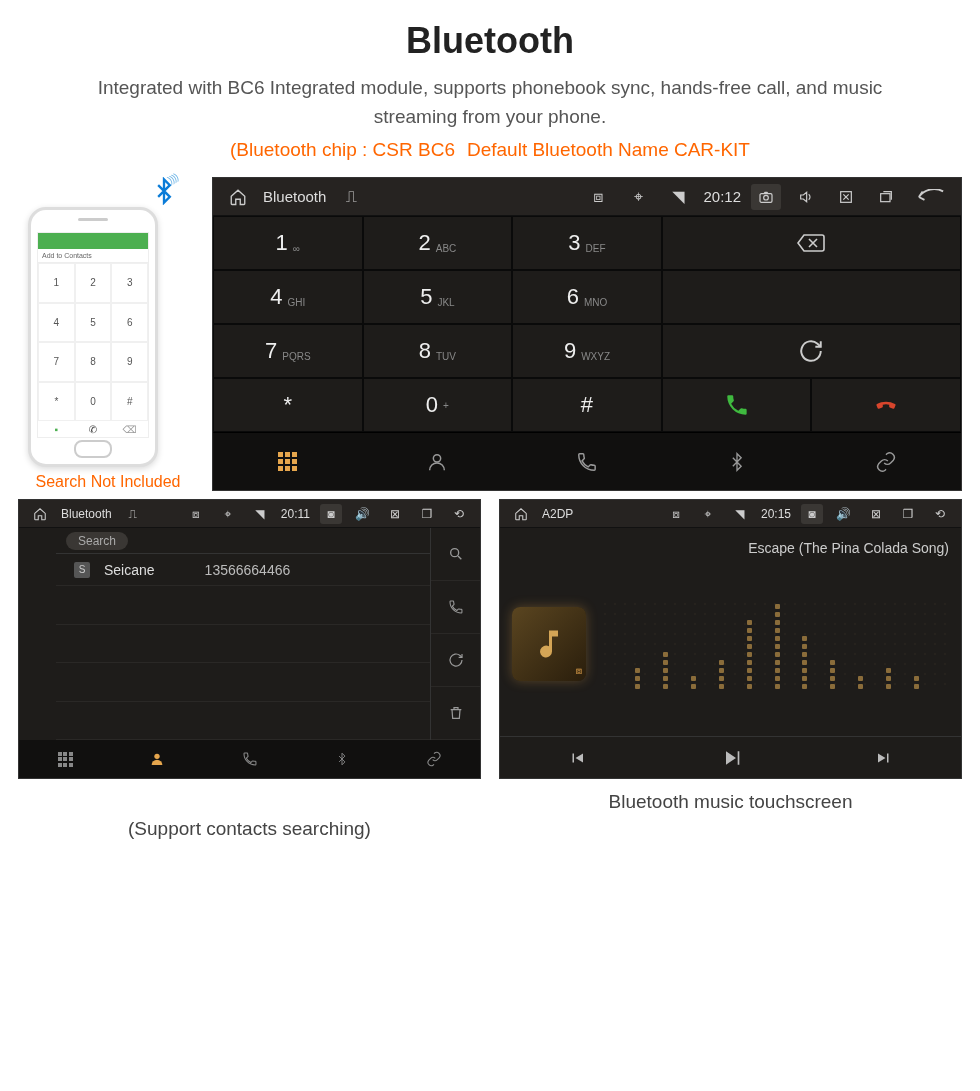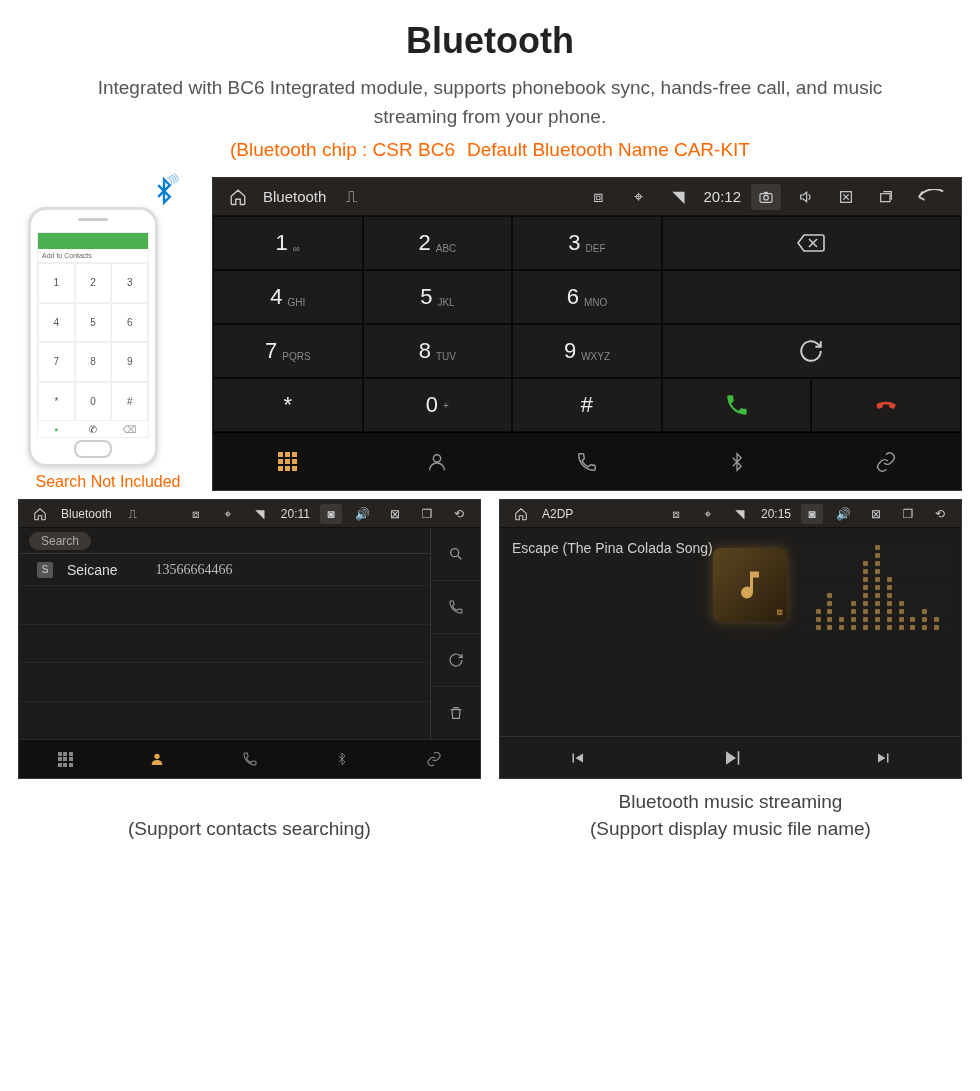--- a/index.html
+++ b/index.html
@@ -49,36 +49,36 @@
 .grid-icon span { background: currentColor; }
 
 .caption { text-align: center; font-size: 19px; color: #444; margin: 10px 0 16px; line-height: 1.4; }
 
 .row2 { display: flex; gap: 18px; }
 .panel { flex: 1; display: flex; flex-direction: column; }
 .small-unit { background: #1e1c1a; border: 1px solid #333; height: 280px; display: flex; flex-direction: column; }
 .small-unit .hu-status { height: 28px; font-size: 12px; }
 .small-unit .hu-status .sbtn { font-size: 12px; width: 22px; height: 20px; }
 
-.contacts-body { flex: 1; display: flex; }
+.contacts-body { flex: 1; display: flex; padding-left: 37px; }
 .contacts-list { flex: 1; display: flex; flex-direction: column; }
 .search-row { height: 26px; display: flex; align-items: center; padding: 0 10px; border-bottom: 1px solid #333; }
 .search-pill { background: #3a3734; color: #aaa; font-size: 12px; padding: 2px 12px; border-radius: 10px; }
 .contact-row { height: 32px; display: flex; align-items: center; padding: 0 18px; gap: 14px; border-bottom: 1px solid #2a2826; color: #ddd; font-size: 14px; }
 .contact-row .badge { width: 16px; height: 16px; background: #555; color: #ccc; font-size: 10px; display: flex; align-items: center; justify-content: center; border-radius: 2px; }
-.contact-row .num { margin-left: 24px; color: #bbb; font-family: Liberation Serif, serif; }
+.contact-row .num { margin-left: 36px; color: #bbb; }
 .blank-row { flex: 1; border-bottom: 1px solid #2a2826; min-height: 28px; }
 .contacts-side { width: 50px; display: flex; flex-direction: column; border-left: 1px solid #333; }
 .contacts-side .sidebtn { flex: 1; display: flex; align-items: center; justify-content: center; color: #999; font-size: 16px; border-bottom: 1px solid #2a2826; }
 .small-tabs { height: 38px; display: flex; background: #11100f; }
 .small-tabs .tab { flex: 1; display: flex; align-items: center; justify-content: center; color: #888; font-size: 16px; }
 .small-tabs .tab.active { color: #e6a64d; }
 .small-tabs .grid-icon { grid-template-columns: repeat(3,4px); grid-template-rows: repeat(3,4px); gap: 1.5px; }
 
-.music-body { flex: 1; display: flex; flex-direction: row; align-items: flex-start; padding: 12px; position: relative; overflow: hidden; }
+.music-body { flex: 1; display: flex; flex-direction: column; align-items: flex-end; padding: 12px; position: relative; overflow: hidden; }
 .song-title { color: #ccc; font-size: 14px; margin-bottom: 8px; }
 .music-vis { flex: 1; width: 100%; display: flex; align-items: center; gap: 14px; }
 .album { width: 74px; height: 74px; border-radius: 8px; background: linear-gradient(135deg,#5a4520,#2a1e0c); display: flex; align-items: center; justify-content: center; position: relative; box-shadow: 0 0 12px rgba(230,166,77,0.3); }
 .album svg { width: 36px; height: 36px; }
 .album .btm { position: absolute; bottom: 4px; right: 4px; color: #e6a64d; font-size: 10px; }
 .dots { flex: 1; height: 90px; position: relative; }
 .dots::before { content:""; position:absolute; inset:0; background:
   radial-gradient(circle, #6b5a3a 1px, transparent 1.2px);
   background-size: 10px 10px;
   opacity: 0.1;
@@ -526,18 +526,17 @@
               </svg>
             </div>
           <div class="mc">
               <svg width="18" height="18" viewBox="0 0 24 24" fill="#bbb">
                 <path d="M4 6v12l10-6zM16 6h2v12h-2z"></path>
               </svg>
             </div>
         </div>
       </div>
       <div class="caption">
-        <span>Bluetooth music streaming</span><br>
-        <span>(Support display music file name)</span>
+        <span>Bluetooth music touchscreen</span><br>
       </div>
     </div>
   </div>
 </div>
 
 </body></html>

